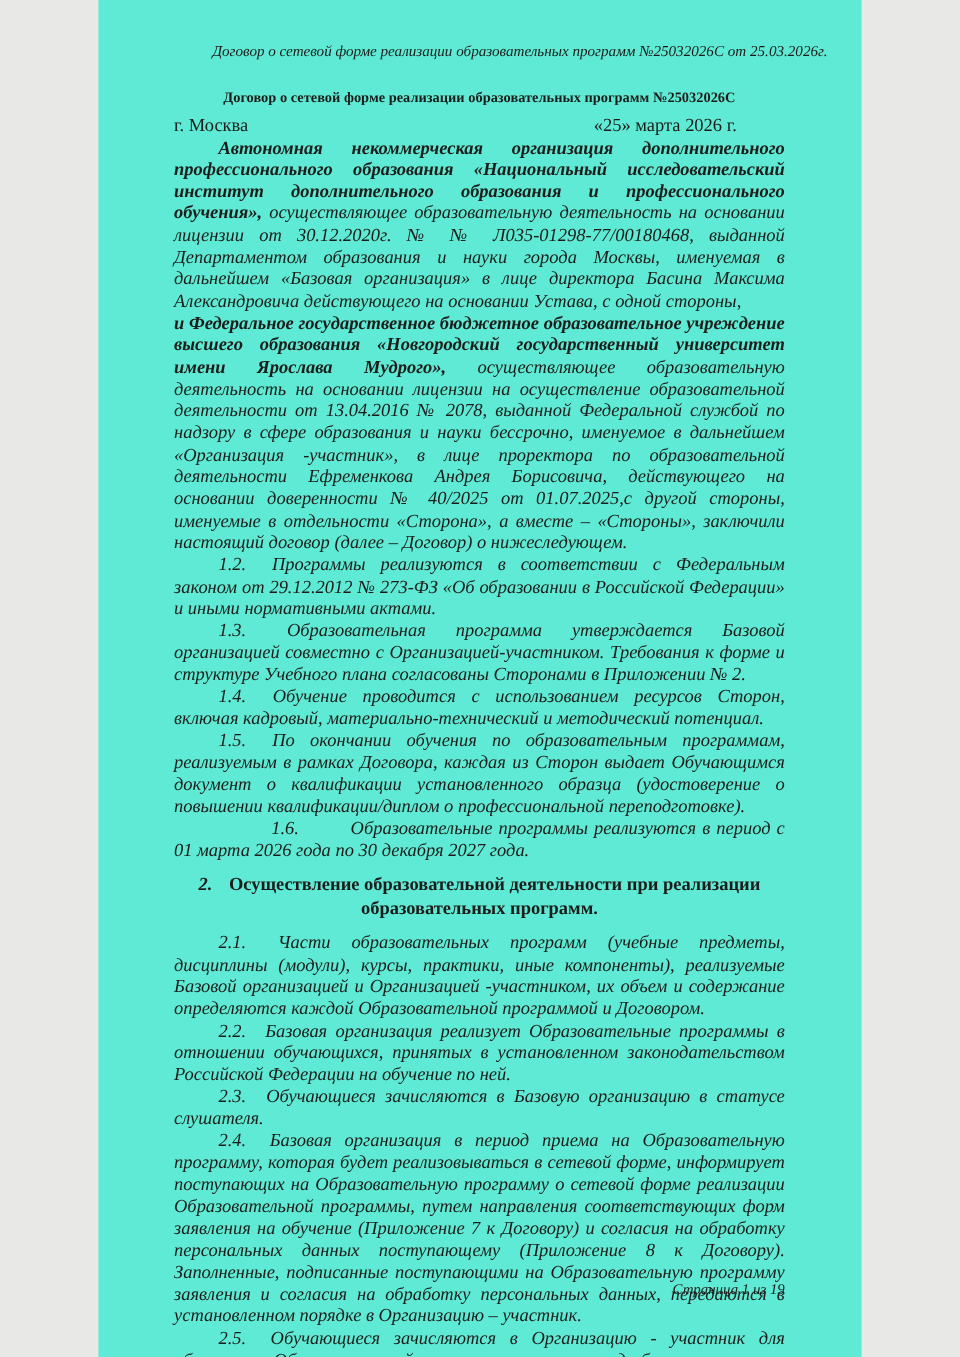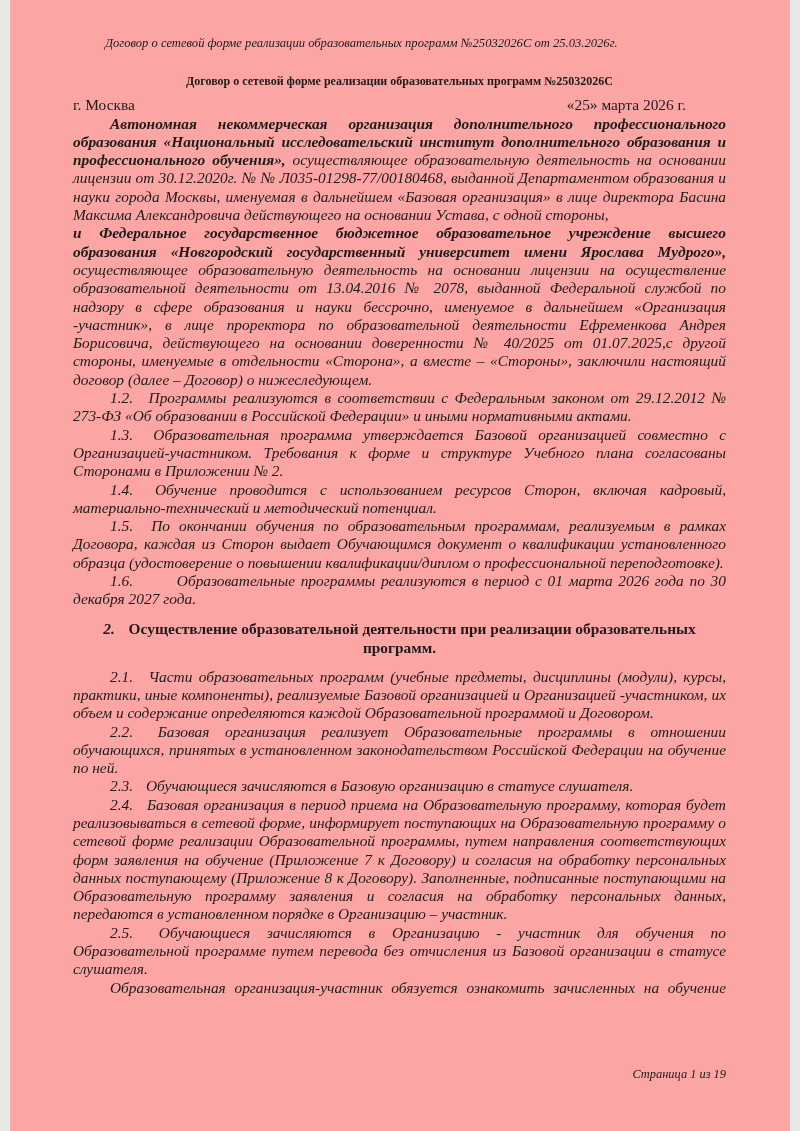--- a/index.html
+++ b/index.html
@@ -1,21 +1,21 @@
 <!DOCTYPE html>
 <html lang="ru"><head>
 <meta charset="utf-8">
 <style>
   html, body { margin: 0; padding: 0; background: #e8e8e6; }
   .page {
     position: relative;
-    width: 780px;
+    width: 636px;
     height: 1131px;
     margin: 0 auto;
-    background: #fca5a5;
+    background: #5eead4;
     color: #1d1c1a;
     font-family: "Liberation Serif", "DejaVu Serif", serif;
     font-size: 15.4px;
     line-height: 18.3px;
     box-sizing: border-box;
     padding: 34px 64px 0 63px;
     overflow: hidden;
   }
   .running-header {
     font-style: italic;
@@ -39,21 +39,21 @@
   .city-date .date { margin-right: 40px; }
   p.body {
     margin: 0;
     text-align: justify;
     text-indent: 37px;
     font-style: italic;
   }
   .preamble { margin-top: 19px; }
   .b { font-weight: bold; }
   .num { padding-right: 9px; }
-  .num-wide { padding-right: 38px; }
+  .num-wide { padding-right: 38px; margin-left: 44px; }
   .sec-heading {
     font-weight: bold;
     text-align: center;
   }
   .sec-heading.sec1 { margin: 11px 0 13px 0; }
   .sec-heading.sec1 .sec-num { padding-right: 30px; }
   .sec-heading.sec2 {
     max-width: 600px;
     margin: 10px auto 10px auto;
     line-height: 19.5px;

